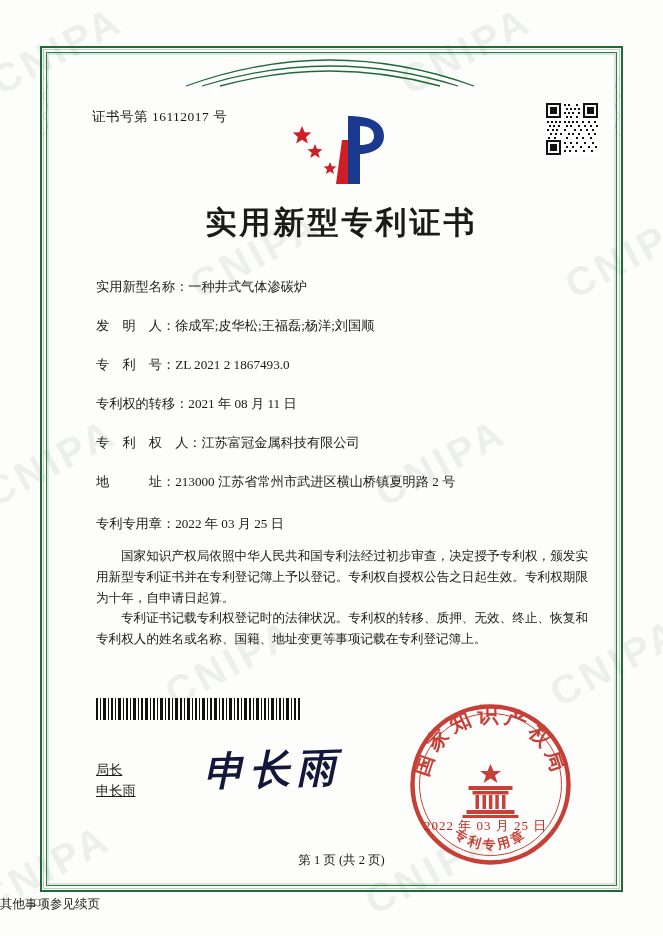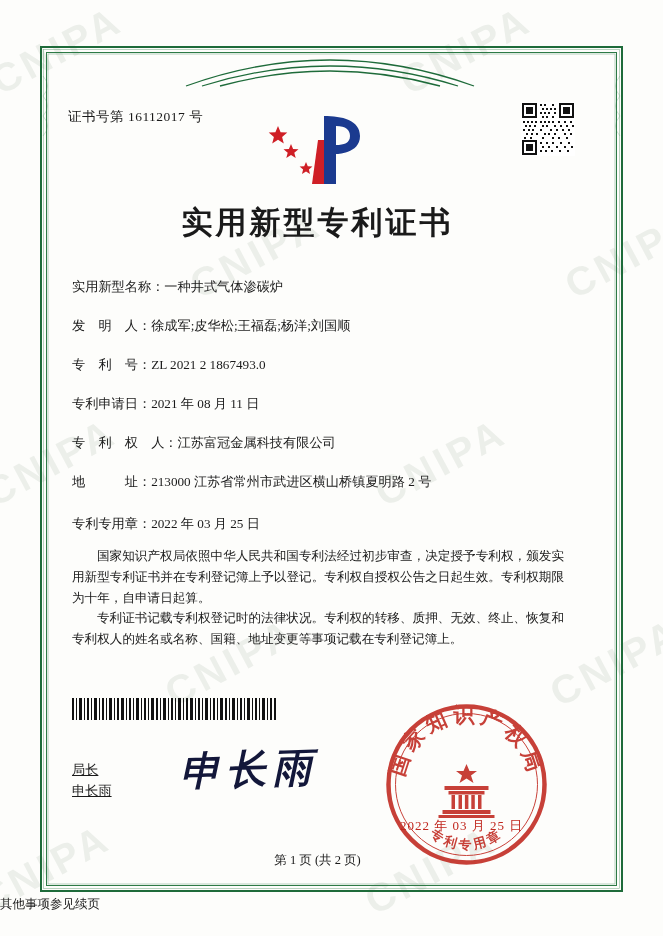--- a/index.html
+++ b/index.html
@@ -64,21 +64,21 @@
     left: 180px;
     top: 40px;
     width: 300px;
     height: 48px;
     pointer-events: none;
   }
 
   
   #content {
     position: absolute;
-    left: 32px;
+    left: 56px;
     top: 52px;
     width: 571px;
     height: 834px;
   }
 
   #cert-number {
     position: absolute;
     left: 36px;
     top: 56px;
     font-size: 13.5px;
@@ -366,21 +366,21 @@
 
     <div class="field-row" id="row-inventor">
       <span class="field-label">发　明　人：</span><span class="field-value">徐成军;皮华松;王福磊;杨洋;刘国顺</span>
     </div>
 
     <div class="field-row" id="row-patentno">
       <span class="field-label">专　利　号：</span><span class="field-value">ZL 2021 2 1867493.0</span>
     </div>
 
     <div class="field-row" id="row-appdate">
-      <span class="field-label">专利申请日：</span><span class="field-value">2021 年 08 月 11 日</span>
+      <span class="field-label">专利权的转移：</span><span class="field-value">2021 年 08 月 11 日</span>
     </div>
 
     <div class="field-row" id="row-owner">
       <span class="field-label">专　利　权　人：</span><span class="field-value">江苏富冠金属科技有限公司</span>
     </div>
 
     <div class="field-row" id="row-address">
       <span class="field-label">地　　　址：</span><span class="field-value">213000  江苏省常州市武进区横山桥镇夏明路 2 号</span>
     </div>
 

